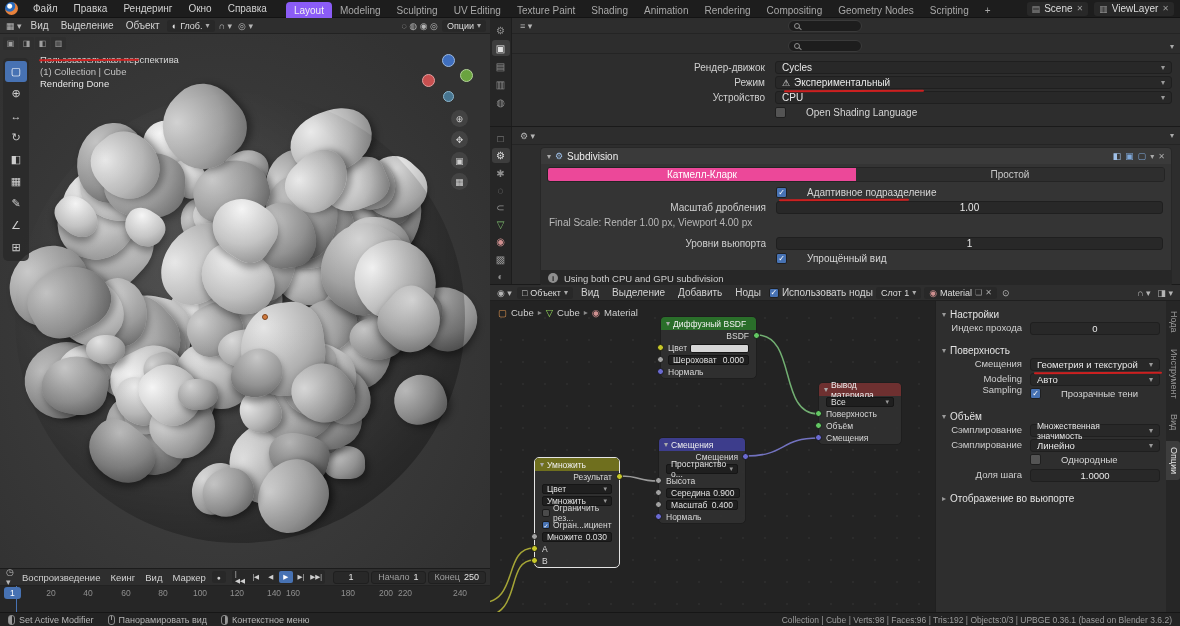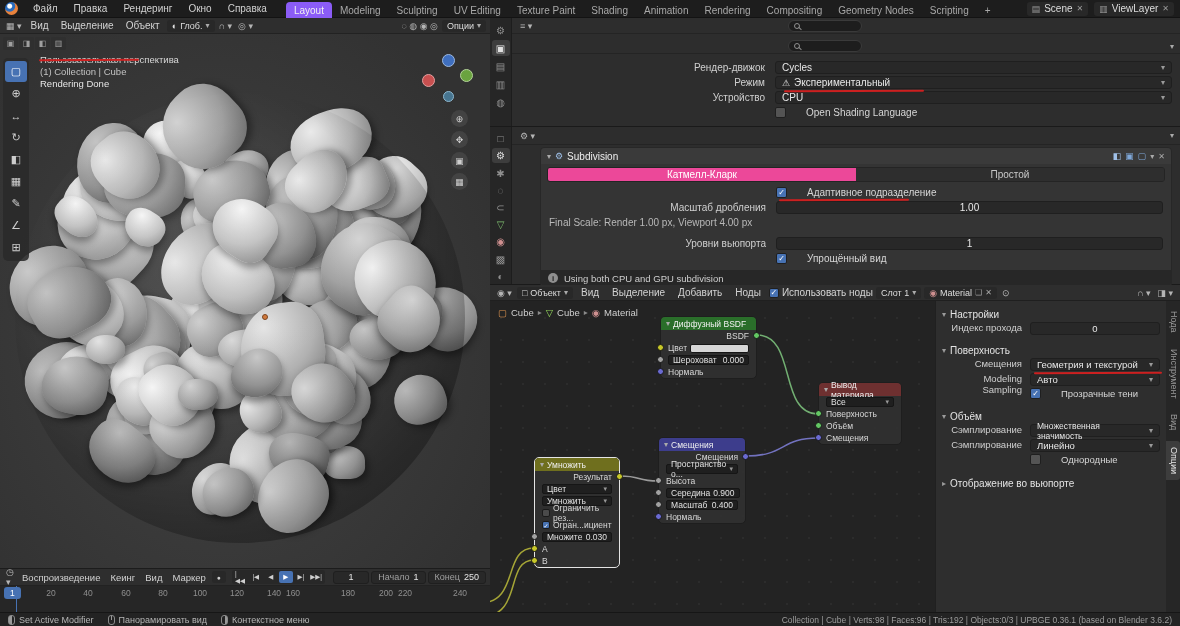--- a/index.html
+++ b/index.html
@@ -666,20 +666,26 @@
       <div class="fld">
           <span>Линейно</span>
           <span class="chev">▾</span>
         </div>
     </div>
     <div class="sbrow">
       <span class="lbl"></span>
       <span class="chk"></span>
       <span class="chklbl" style="font-size:9.5px">Однородные</span>
     </div>
+    <div class="sbrow">
+      <span class="lbl">Доля шага</span>
+      <div class="fld center">
+          <span>1.0000</span>
+        </div>
+    </div>
     <div class="sb-hdr" style="margin-top:6px">
         <span class="chev">▸</span>
         <span>Отображение во вьюпорте</span>
       </div>
   </div>
 
   <div id="sidetabs">
     <span class="stab">Нода</span>
     <span class="stab">Инструмент</span>
     <span class="stab">Вид</span>

